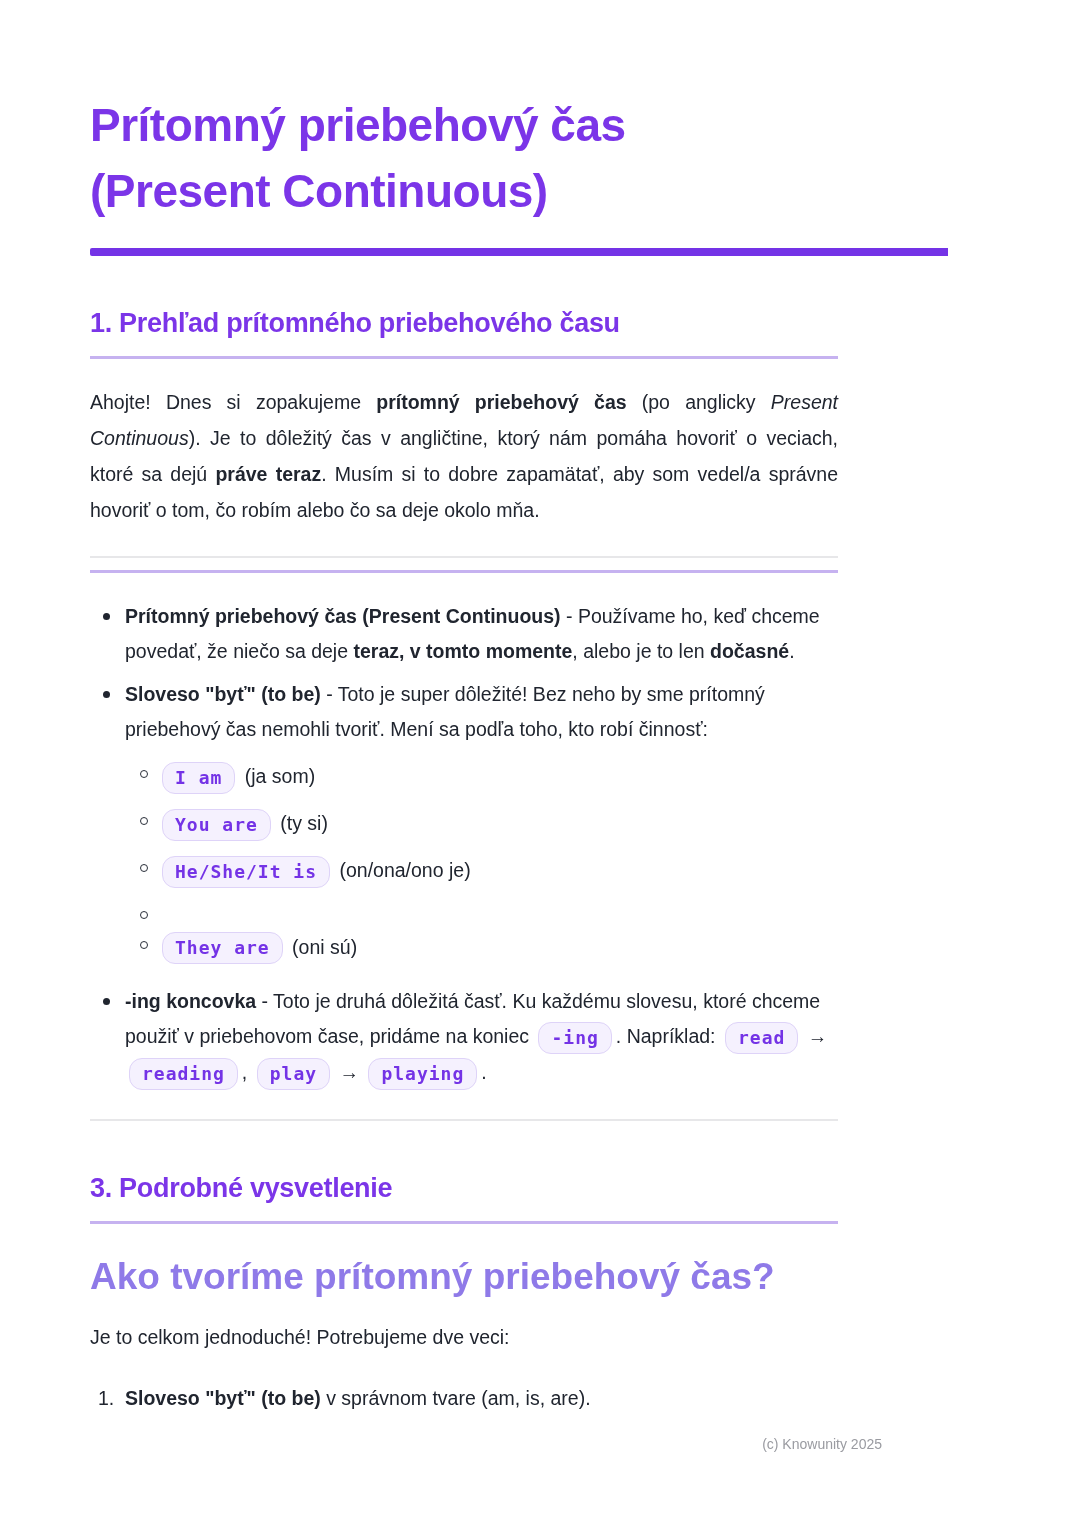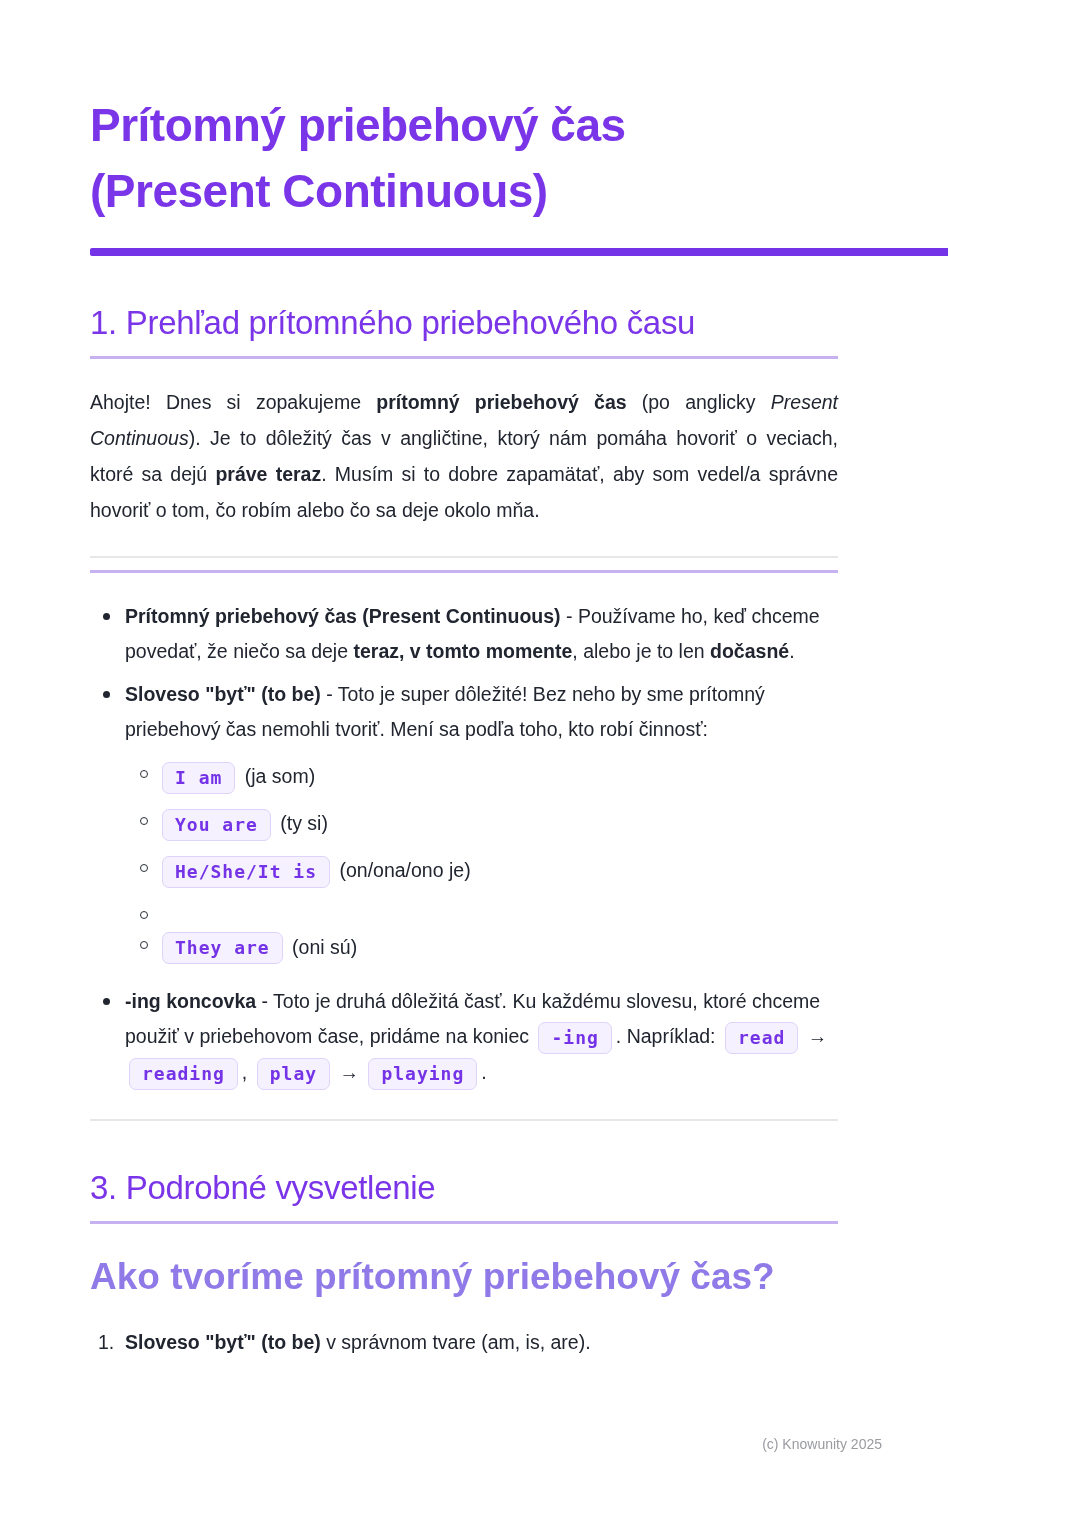--- a/index.html
+++ b/index.html
@@ -21,21 +21,21 @@
     border-top:2px solid var(--stripe-border);
   }
   .content{position:absolute; left:90px; top:0; width:748px;}
   h1{
     margin:92px 0 0 0; font-size:46px; line-height:66px; font-weight:700;
     color:var(--heading-purple); letter-spacing:-0.5px;
   }
   h1 .t-line{display:block;}
   .title-rule{margin-top:24px; width:860px; height:8px; background:var(--rule-purple); border-radius:2px;}
   h2{
-    margin:46px 0 0 0; font-size:33px; line-height:42px; font-weight:400;
+    margin:46px 0 0 0; font-size:27px; line-height:42px; font-weight:700;
     color:var(--heading-purple); letter-spacing:-0.3px;
   }
   .h2-underline{margin-top:12px; width:748px; height:3px; background:var(--underline-purple);}
   h3{
     margin:34px 0 0 0; font-size:37px; line-height:38px; font-weight:700;
     color:var(--subheading-purple);
   }
   .para{margin:25px 0 0 0; font-size:19.5px; line-height:36px;}
   .justify{text-align:justify;}
   .divider{margin-top:28px; width:748px; height:2px; background:var(--divider-gray);}
@@ -47,21 +47,21 @@
   .subbullets{list-style:none; margin:12px 0 6px 15px; padding:0;}
   .subbullets > li{display:flex; margin:0 0 11px 0; align-items:flex-start;}
   .sub-marker-cell{flex:none; width:18px; padding-top:11px;}
   .ring{display:block; width:8px; height:8px; border:1.5px solid #2A2F3A; border-radius:50%;}
   .b{font-weight:700;}
   .i{font-style:italic;}
   .chip{
     display:inline-block; font-family:"DejaVu Sans Mono","Liberation Mono",monospace;
     font-size:18px; font-weight:700; letter-spacing:1px; line-height:22px;
     color:var(--chip-text); background:var(--chip-bg);
-    border:1.5px solid var(--chip-border); border-radius:7px;
+    border:1.5px solid var(--chip-border); border-radius:13px;
     padding:4px 12px; margin:1px 4px; vertical-align:middle;
   }
   .intro{margin:26px 0 0 0; font-size:19.5px; line-height:30px;}
   .num-row{display:flex; margin-top:30px; font-size:19.5px; line-height:32px;}
   .num-cell{flex:none; width:35px; padding-left:8px;}
   .footer{
     position:absolute; top:1436px; right:66px; z-index:3;
     font-size:14px; color:var(--footer-gray);
   }
 </style>
@@ -144,20 +144,21 @@
         </li>
       </ul>
     </section>
 
     <div class="divider"></div>
 
     <section>
       <h2>3. Podrobné vysvetlenie</h2>
       <div class="h2-underline"></div>
       <h3>Ako tvoríme prítomný priebehový čas?</h3>
+      <p class="intro">Je to celkom jednoduché! Potrebujeme dve veci:</p>
       <div class="num-row">
         <span class="num-cell">1.</span>
         <div class="li-body"><span class="b">Sloveso "byť" (to be)</span><span> v správnom tvare (am, is, are).</span></div>
       </div>
     </section>
 
   </div>
 
   <div class="footer">(c) Knowunity 2025</div>
 </div>

